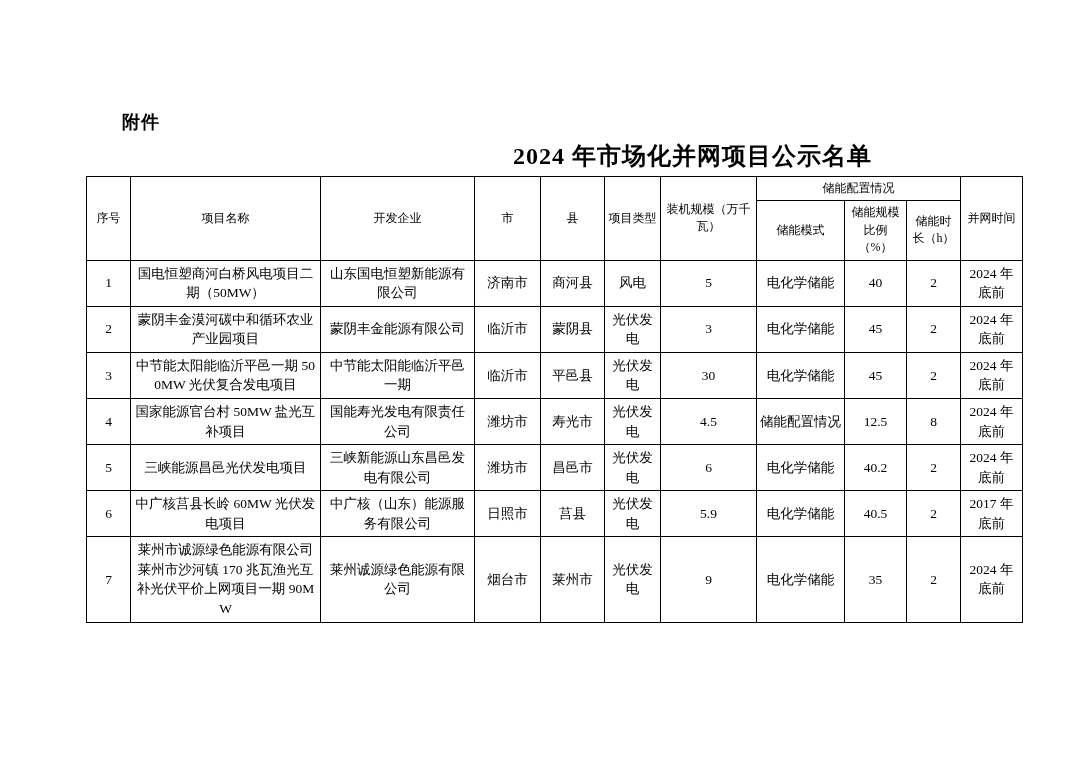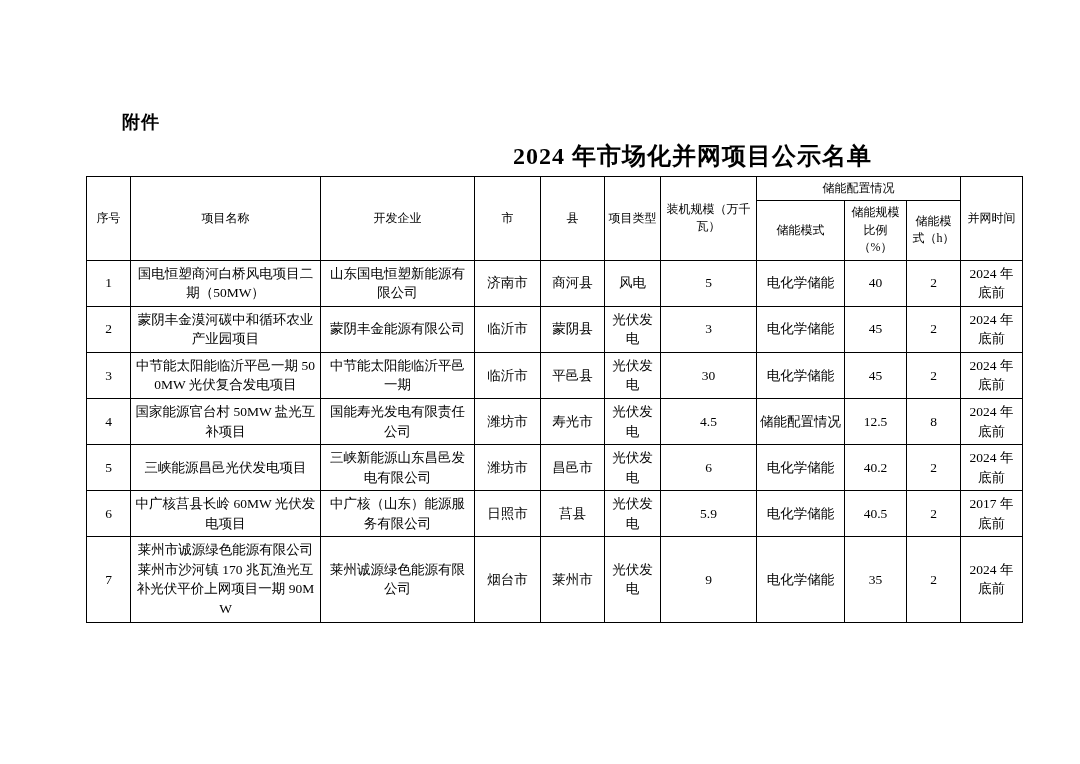--- a/index.html
+++ b/index.html
@@ -121,21 +121,21 @@
           <th rowspan="2">市</th>
           <th rowspan="2">县</th>
           <th rowspan="2">项目类型</th>
           <th rowspan="2">装机规模（万千瓦）</th>
           <th colspan="3" class="hdr-group">储能配置情况</th>
           <th rowspan="2">并网时间</th>
         </tr>
         <tr>
           <th class="hdr-sub">储能模式</th>
           <th class="hdr-sub">储能规模比例（%）</th>
-          <th class="hdr-sub">储能模式（h）</th>
+          <th class="hdr-sub">储能时长（h）</th>
         </tr>
       </thead>
       <tbody>
         <tr>
           <td class="cell-num">1</td>
           <td class="cell-name">国电恒塑商河白桥风电项目二期（50MW）</td>
           <td class="cell-dev">山东国电恒塑新能源有限公司</td>
           <td>济南市</td>
           <td>商河县</td>
           <td>风电</td>

